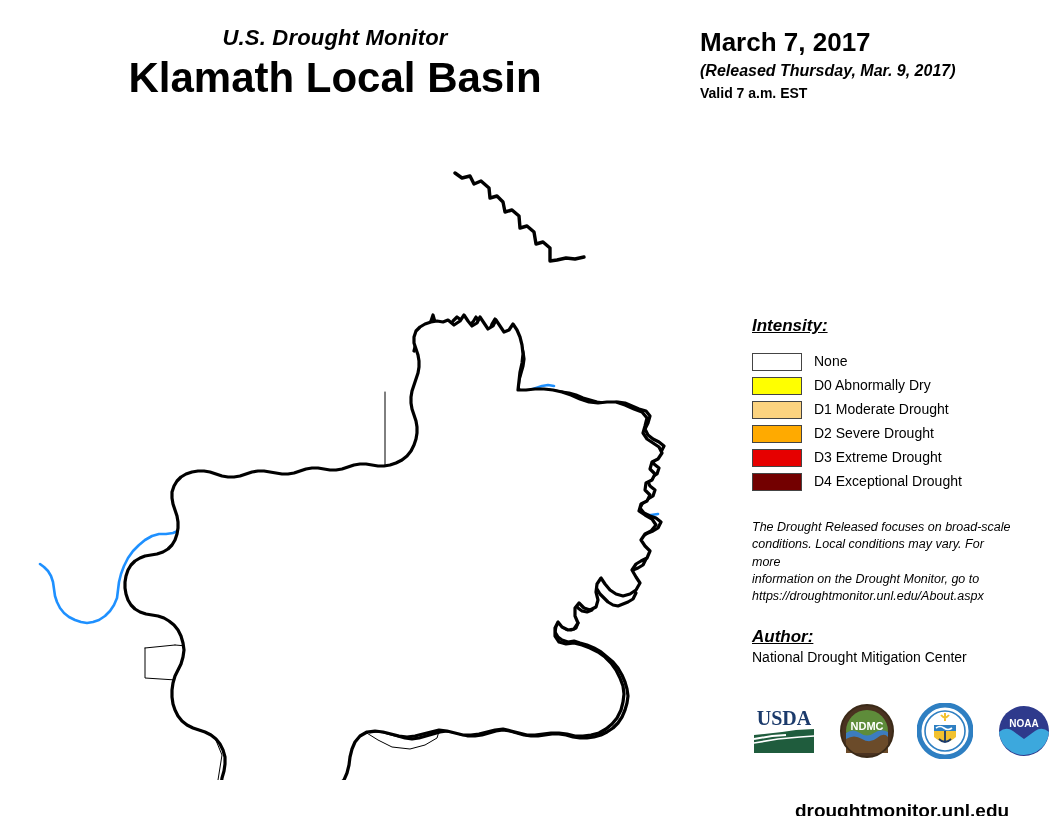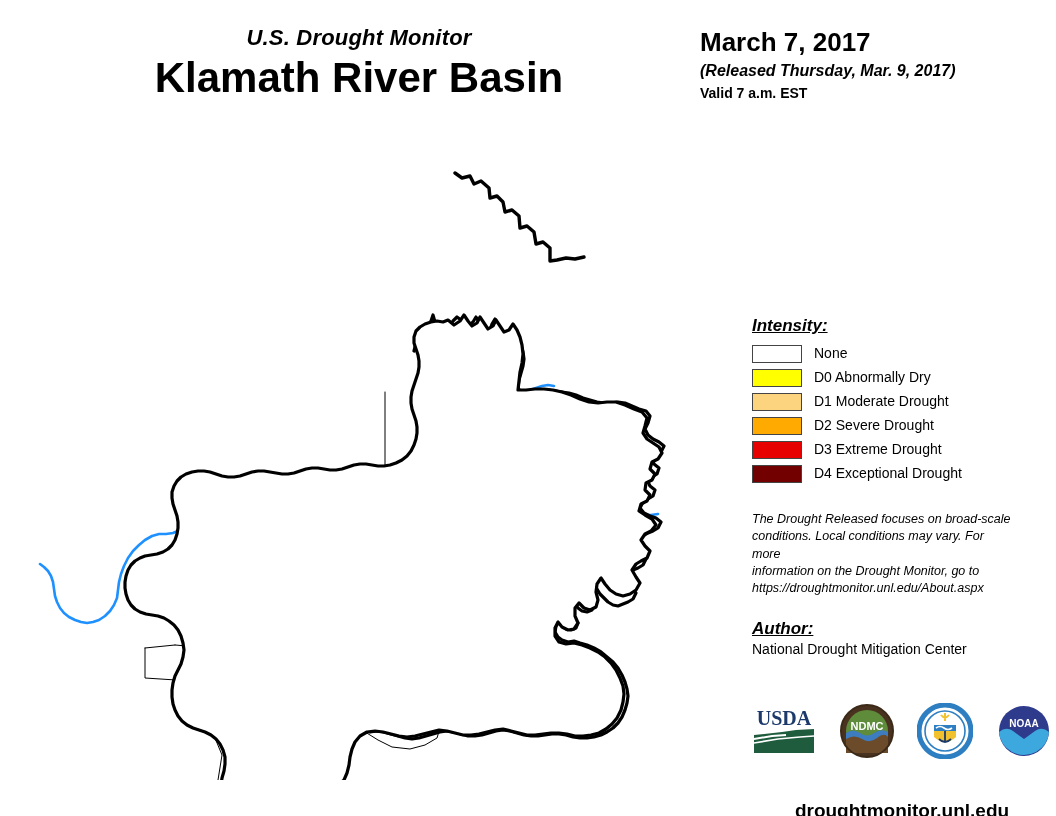--- a/index.html
+++ b/index.html
@@ -17,21 +17,20 @@
     color: #000000;
   }
 
   
   #header-left {
     position: absolute;
     left: 0;
     top: 26px;
     width: 670px;
     text-align: center;
-    margin-left: 24px;
   }
   #dm-subtitle {
     font-size: 22px;
     font-weight: bold;
     font-style: italic;
     letter-spacing: 0.2px;
     line-height: 1.1;
   }
   #basin-title {
     font-size: 42px;
@@ -81,21 +80,21 @@
     position: absolute;
     left: 752px;
     top: 316px;
     width: 300px;
   }
   #intensity-heading {
     font-size: 17px;
     font-weight: bold;
     font-style: italic;
     text-decoration: underline;
-    margin-bottom: 9px;
+    margin-bottom: 17px;
   }
   .legend-row {
     display: flex;
     align-items: flex-start;
     height: 24px;
     margin-bottom: 0px;
   }
   .legend-swatch {
     width: 50px;
     height: 18px;
@@ -151,21 +150,21 @@
     text-align: center;
     font-size: 19px;
     font-weight: bold;
   }
 </style>
 </head>
 <body>
 
 <div id="header-left">
   <div id="dm-subtitle">U.S. Drought Monitor</div>
-  <div id="basin-title">Klamath River Basin</div>
+  <div id="basin-title">Klamath Local Basin</div>
 </div>
 
 <div id="header-right">
   <div id="release-date">March 7, 2017</div>
   <div id="released-line">(Released Thursday, Mar. 9, 2017)</div>
   <div id="valid-line">Valid 7 a.m. EST</div>
 </div>
 
 <div id="map-area">
   <svg id="map-svg" width="720" height="640" viewBox="0 0 720 640" xmlns="http://www.w3.org/2000/svg">

